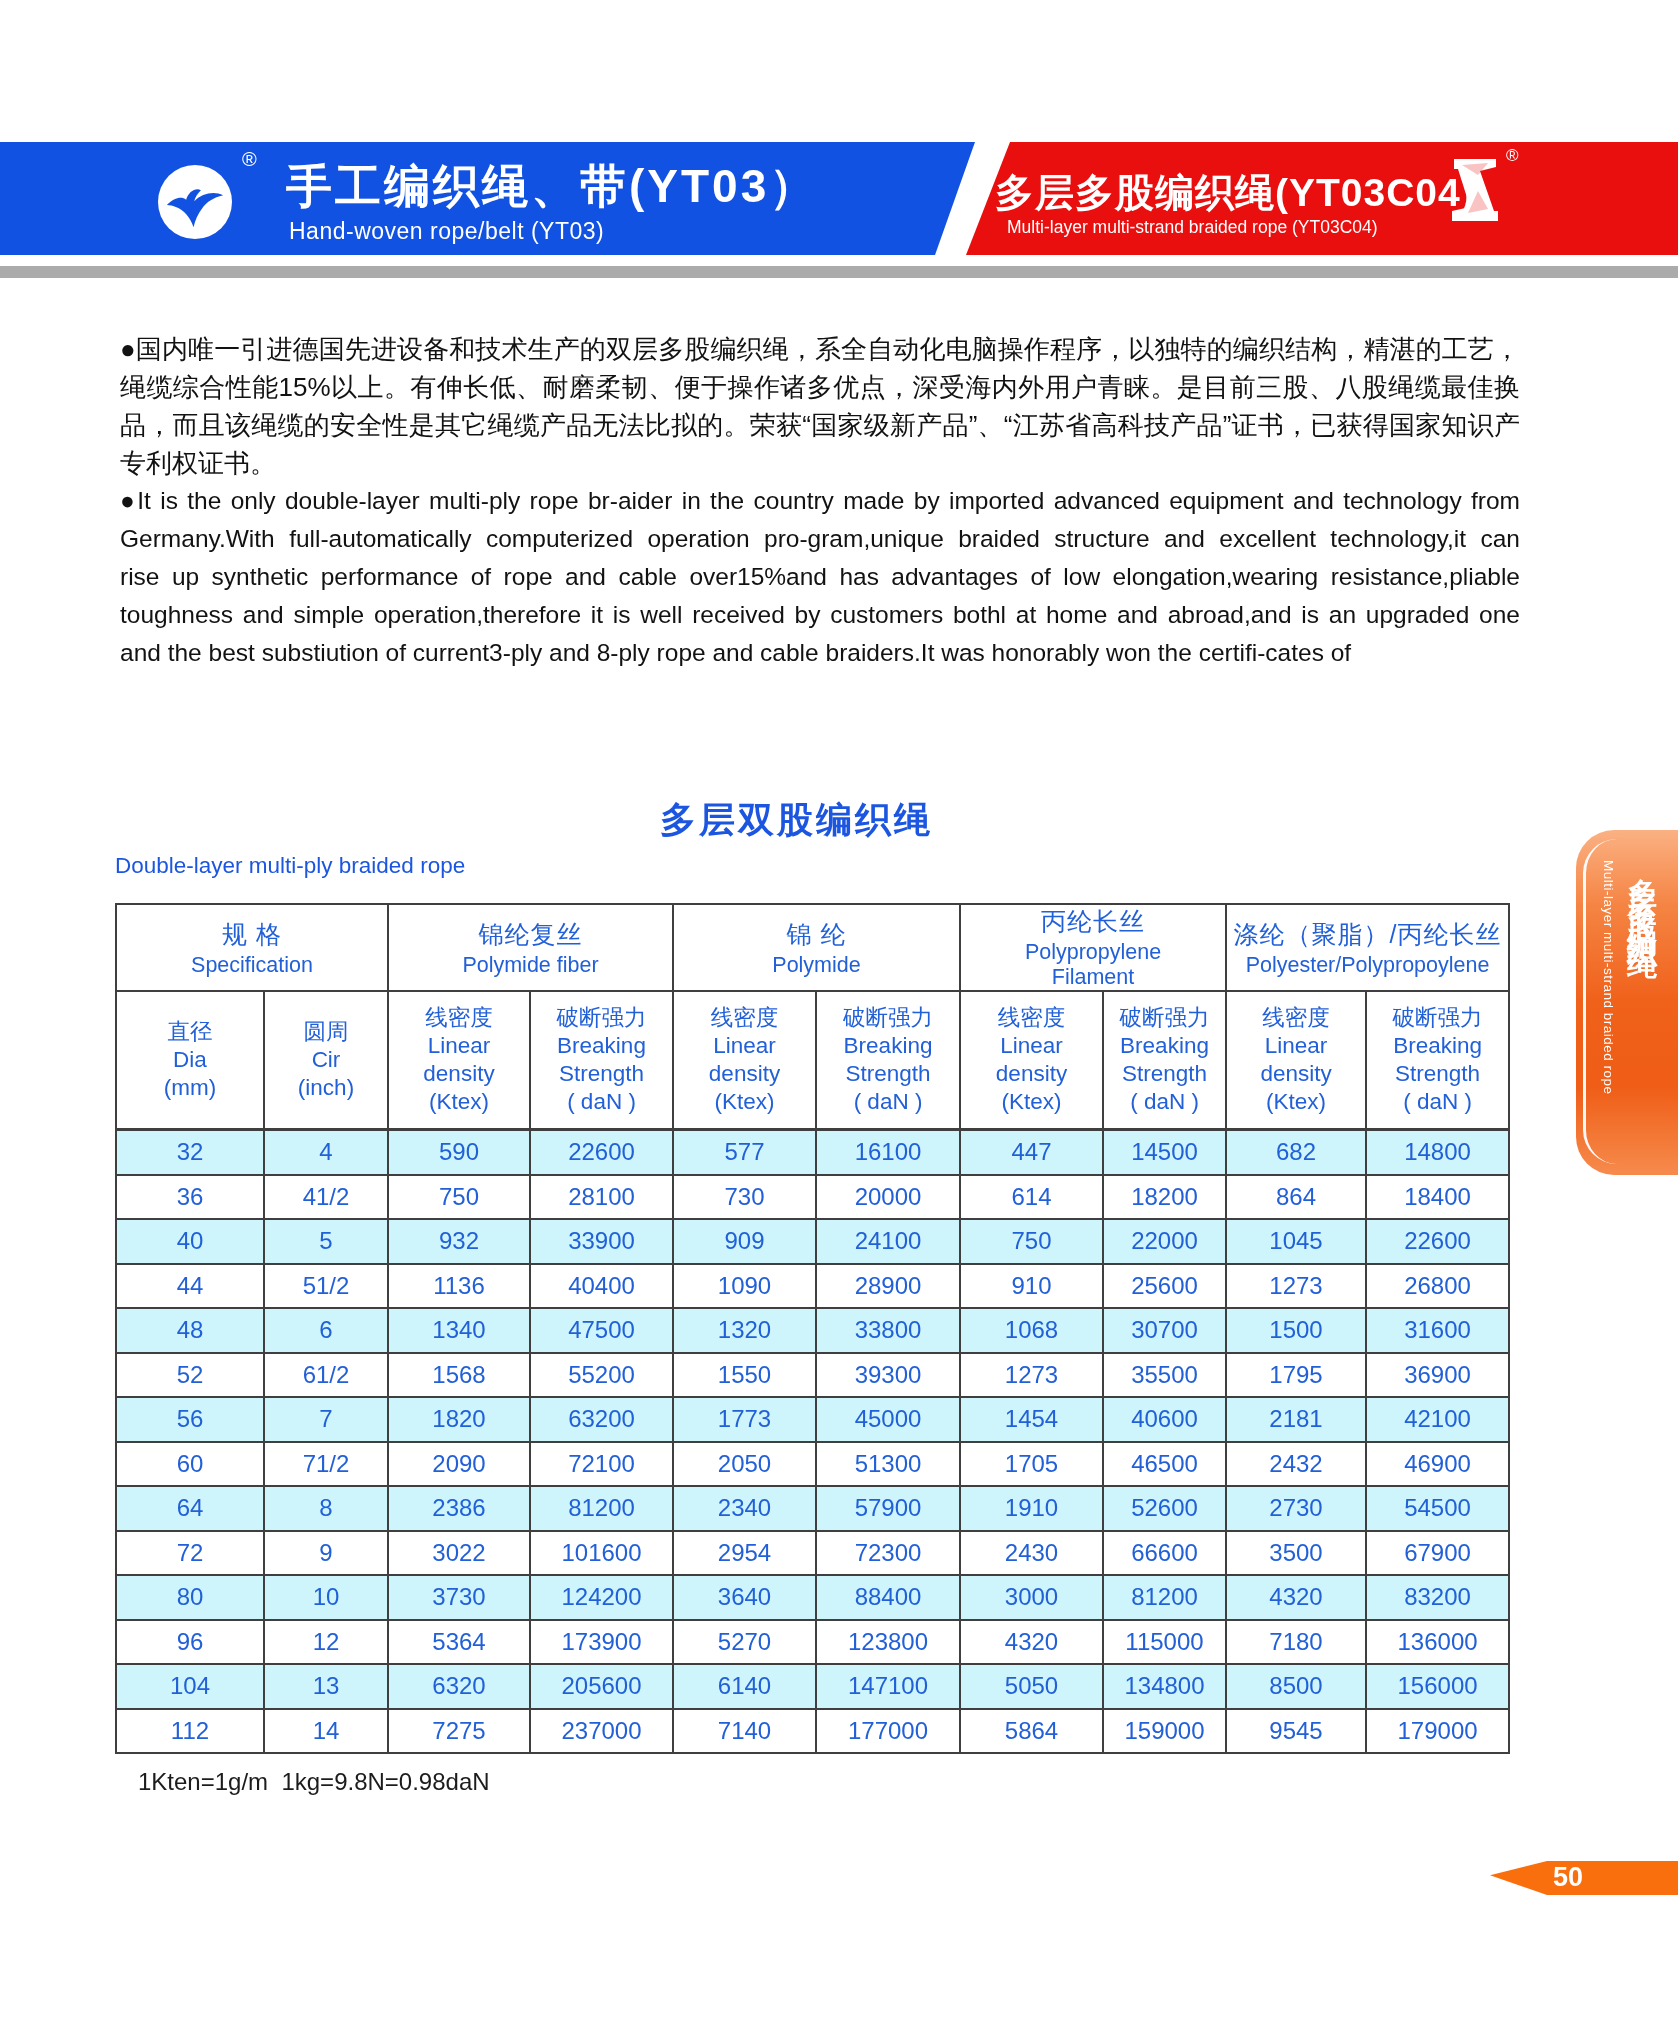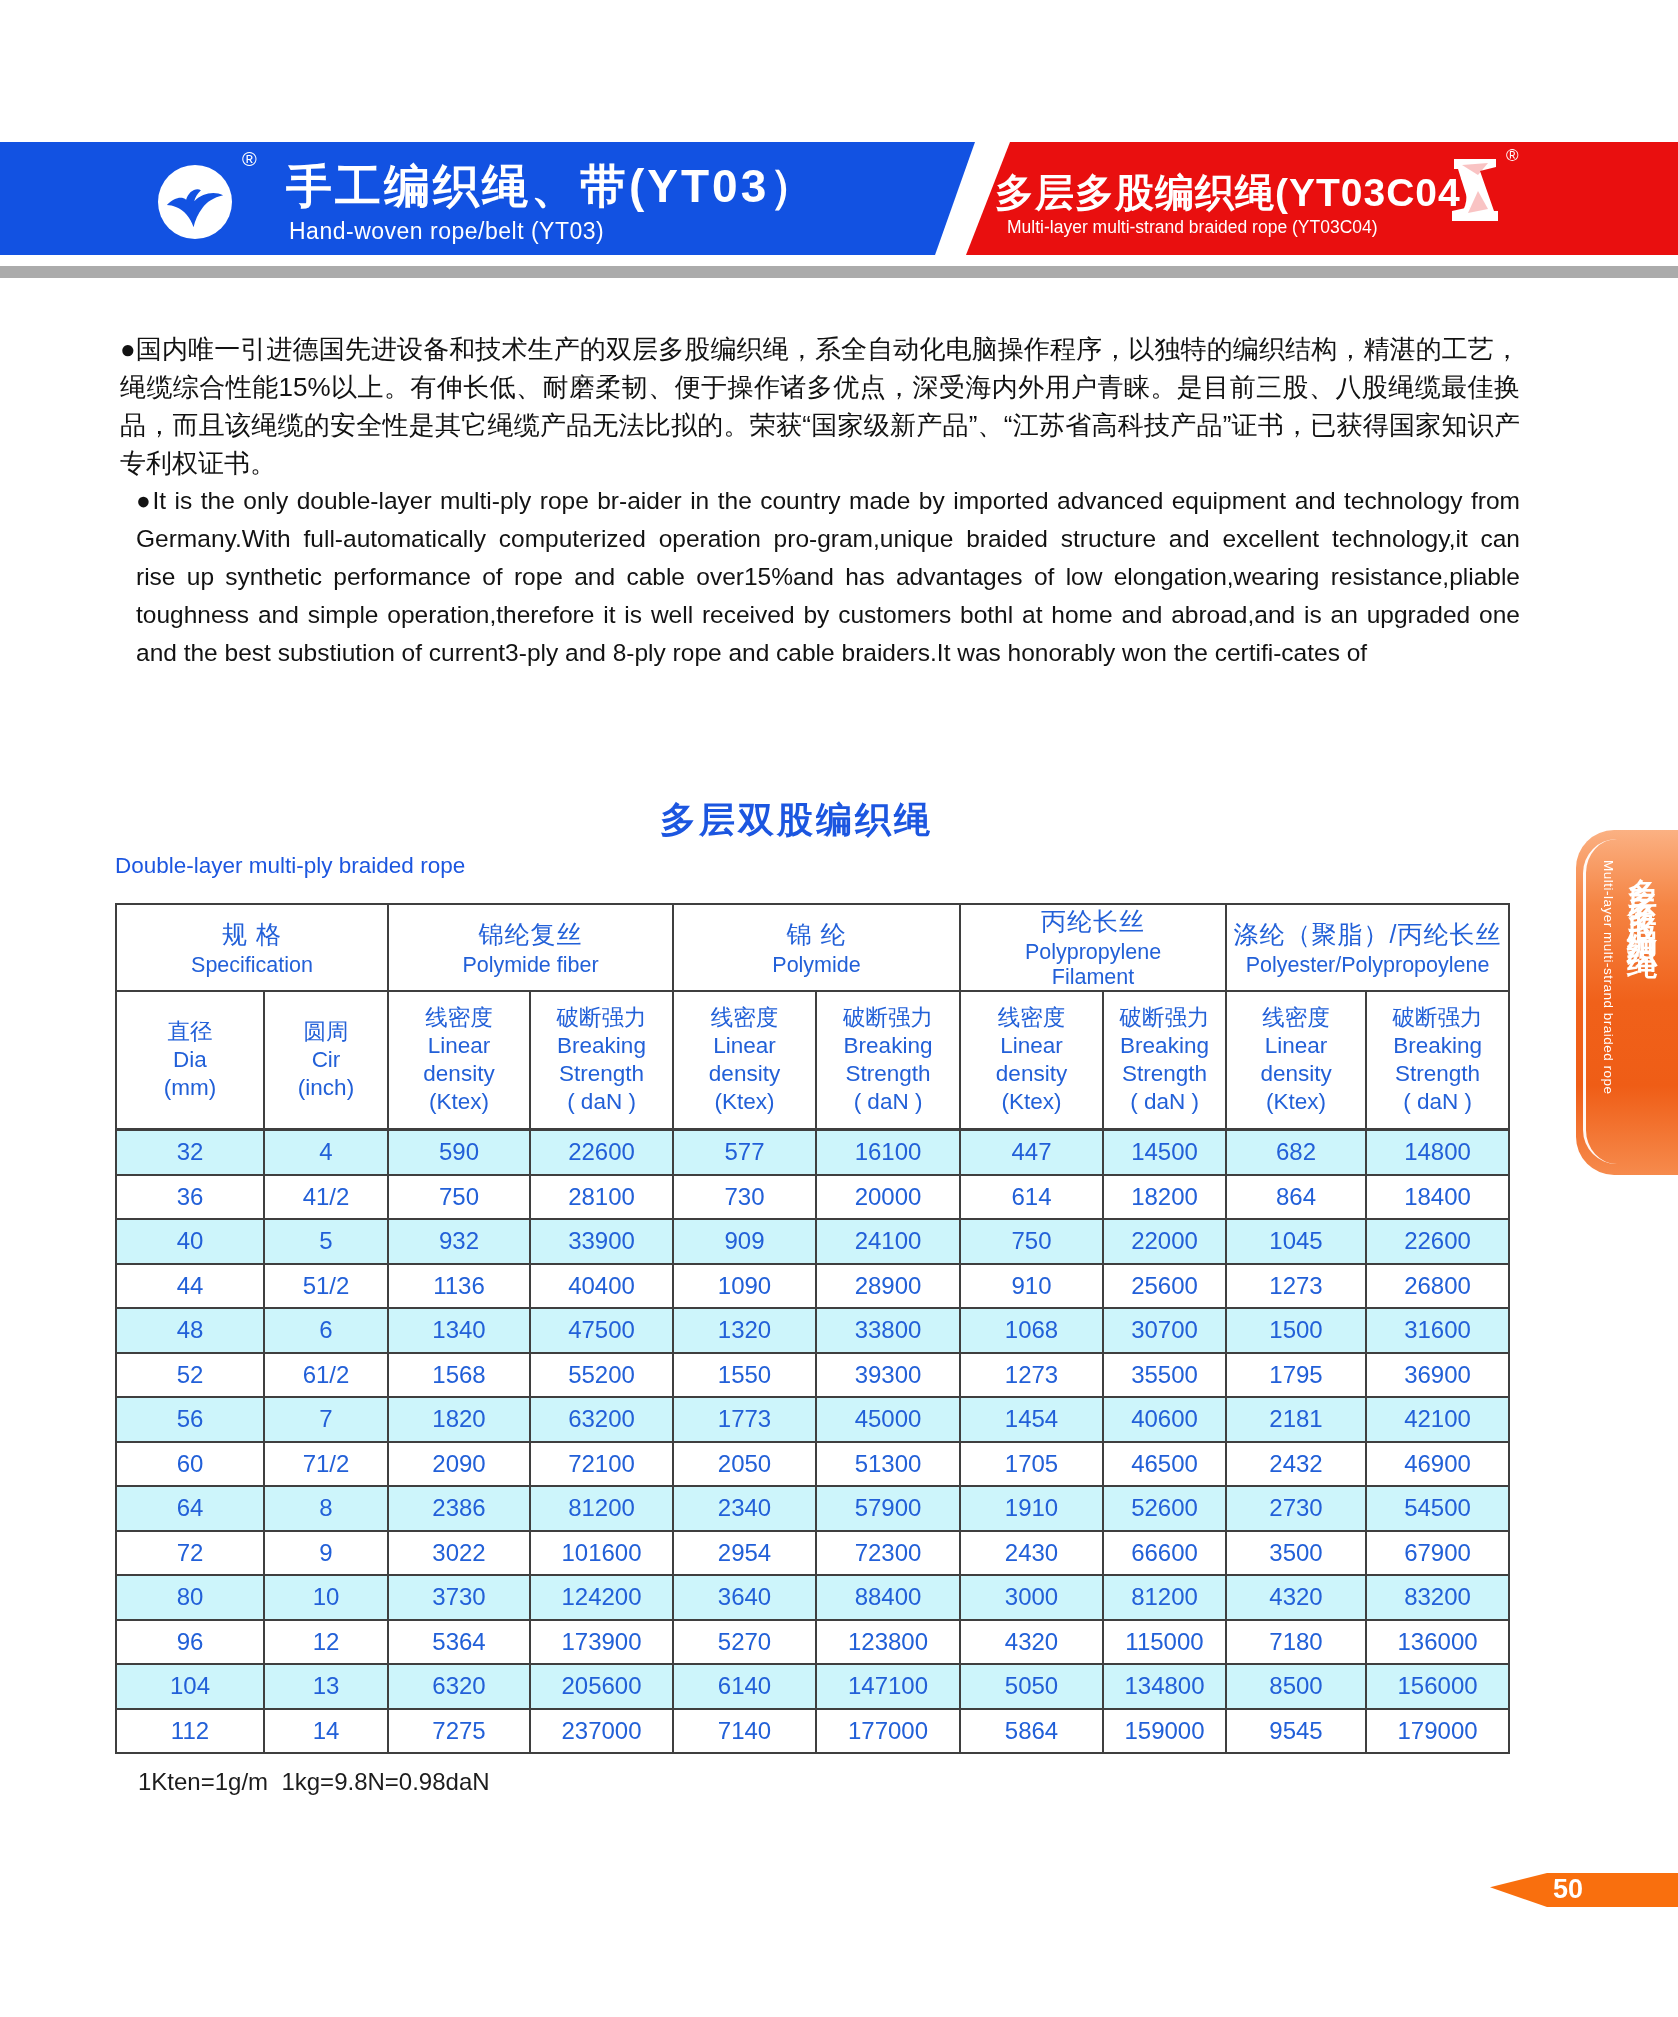--- a/index.html
+++ b/index.html
@@ -47,21 +47,21 @@
 
   .gray-bar{
     position:absolute; left:0; top:266px; width:1678px; height:12px; background:#ababab;
   }
 
   
   .intro{ position:absolute; left:120px; top:330px; width:1400px; color:#121212; }
   .intro .line{ height:38px; line-height:38px; text-align:justify; overflow:hidden; }
   .intro .line.just{ text-align-last:justify; }
   .intro .line.zh{ font-size:26px; }
-  .intro .line.en{ font-size:24.5px;margin-left:16px; }
+  .intro .line.en{ font-size:24.5px; }
 
   
   .tbl-wrap{ position:absolute; left:115px; top:796px; width:1363px; }
   .tbl-title-zh{ text-align:center; color:#1c56e0; font-size:36px; font-weight:bold; letter-spacing:3px; }
   .tbl-title-en{ color:#1c56e0; font-size:22.5px; margin-top:8px; }
 
   table.spec{
     margin-top:24px; width:1393px; border-collapse:collapse; table-layout:fixed;
     color:#2260d8;
   }
@@ -102,21 +102,20 @@
     position:absolute; right:62px; top:30px;
     writing-mode:vertical-rl; color:#fff;
     font-size:13.5px; letter-spacing:.5px; white-space:nowrap;
   }
 
   
   .page-tab{
     position:absolute; left:1490px; top:1861px; width:188px; height:34px;
     background:#f96f0e;
     clip-path:polygon(0 42%,57px 0,100% 0,100% 100%,57px 100%);
-    margin-top:12px;
   }
   .page-tab .num{
     position:absolute; left:48px; top:1px; width:60px; text-align:center;
     color:#fff; font-size:27px; font-weight:bold;
   }
 </style>
 </head>
 <body>
 
 <div class="page">

